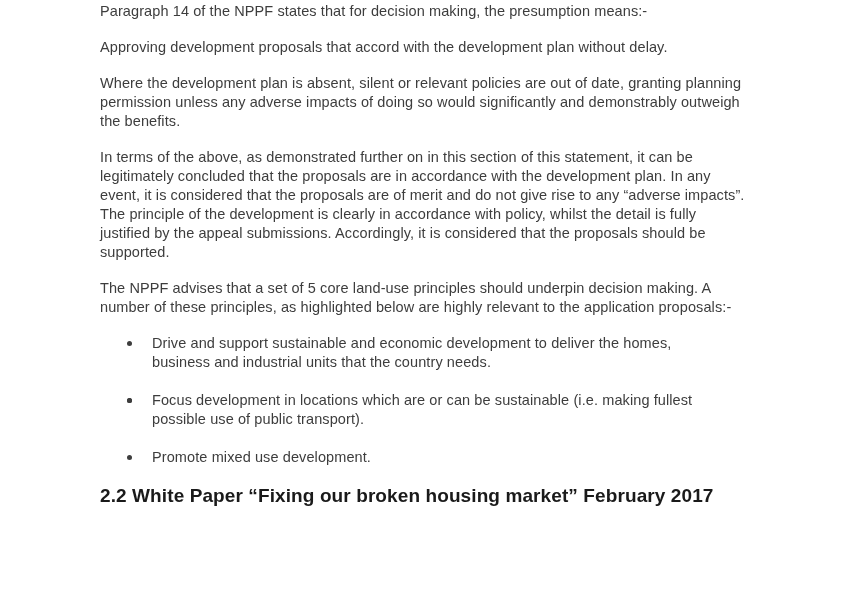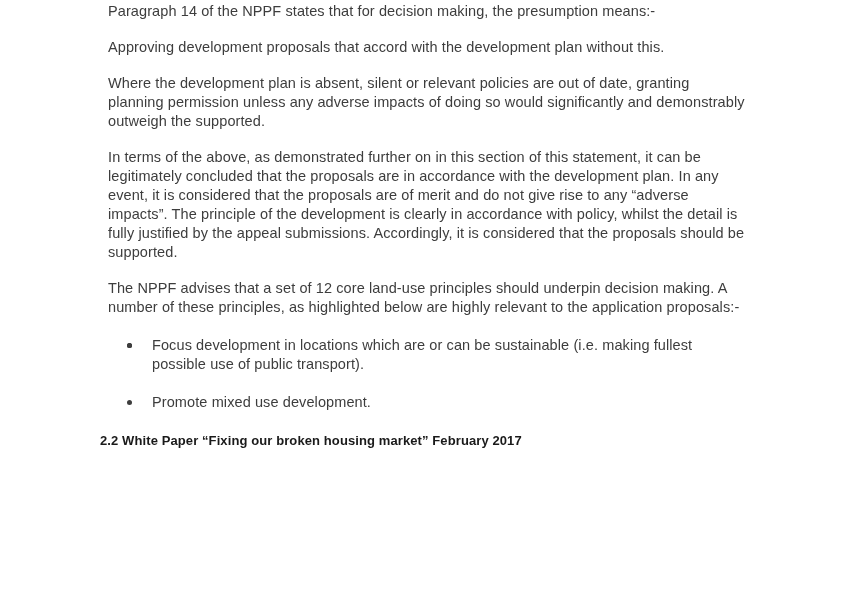--- a/index.html
+++ b/index.html
@@ -22,21 +22,21 @@
   .content {
     position: absolute;
     top: 2px;
     left: 100px;
     width: 648px;
     color: var(--text-color, #3d3d3d);
     font-size: 14.5px;
     line-height: 19px;
   }
   .content p {
-    margin: 0 0 17px 8px;
+    margin: 0 0 17px 0;
     letter-spacing: 0.1px;
   }
   ul.bullets {
     list-style: none;
     margin: 2px 0 0 0;
     padding: 0;
   }
   ul.bullets li {
     position: relative;
     padding-left: 52px;
@@ -51,40 +51,44 @@
     position: absolute;
     left: 27px;
     top: 7px;
     width: 5px;
     height: 5px;
     border-radius: 50%;
     background: var(--text-color, #3d3d3d);
   }
   h2.section-heading {
     margin: 17px 0 0 0;
-    font-size: 13px;
+    font-size: 19px;
     line-height: 19px;
     font-weight: bold;
     color: var(--heading-color, #1a1a1a);
     letter-spacing: 0.1px;
   }
 </style>
 </head>
 <body style="--page-bg: #ffffff; --text-color: #3d3d3d; --heading-color: #1a1a1a;">
 
 <div class="page">
   <div class="content">
 
     <p>Paragraph 14 of the NPPF states that for decision making, the presumption means:-</p>
-    <p>Approving development proposals that accord with the development plan without this.</p>
-    <p>Where the development plan is absent, silent or relevant policies are out of date, granting planning permission unless any adverse impacts of doing so would significantly and demonstrably outweigh the supported.</p>
+    <p>Approving development proposals that accord with the development plan without delay.</p>
+    <p>Where the development plan is absent, silent or relevant policies are out of date, granting planning permission unless any adverse impacts of doing so would significantly and demonstrably outweigh the benefits.</p>
     <p>In terms of the above, as demonstrated further on in this section of this statement, it can be legitimately concluded that the proposals are in accordance with the development plan. In any event, it is considered that the proposals are of merit and do not give rise to any “adverse impacts”. The principle of the development is clearly in accordance with policy, whilst the detail is fully justified by the appeal submissions. Accordingly, it is considered that the proposals should be supported.</p>
-    <p>The NPPF advises that a set of 12 core land-use principles should underpin decision making. A number of these principles, as highlighted below are highly relevant to the application proposals:-</p>
+    <p>The NPPF advises that a set of 5 core land-use principles should underpin decision making. A number of these principles, as highlighted below are highly relevant to the application proposals:-</p>
 
     <ul class="bullets">
+      <li>
+        <span class="bullet-dot"></span>
+        <span class="btext">Drive and support sustainable and economic development to deliver the homes, business and industrial units that the country needs.</span>
+      </li>
       <li>
         <span class="bullet-dot"></span>
       </li>
       <li>
         <span class="bullet-dot"></span>
         <span class="btext">Focus development in locations which are or can be sustainable (i.e. making fullest possible use of public transport).</span>
       </li>
       <li>
         <span class="bullet-dot"></span>
         <span class="btext">Promote mixed use development.</span>

